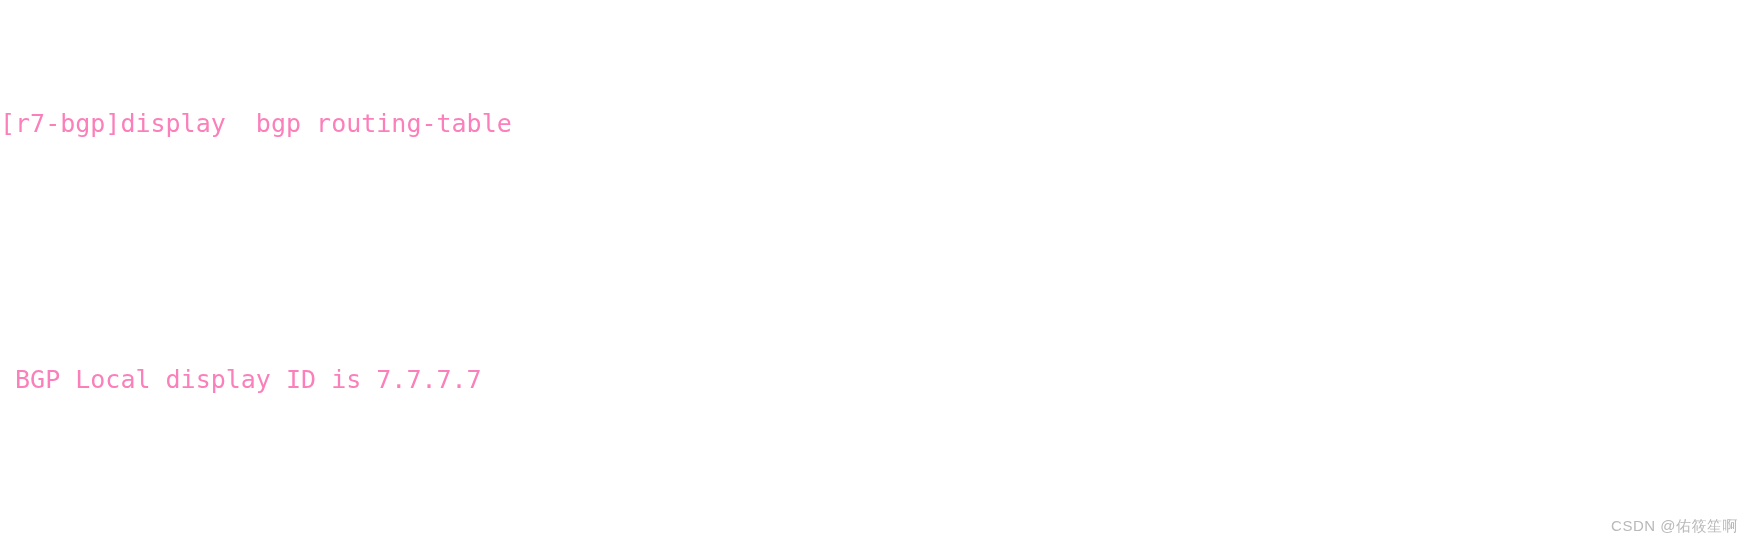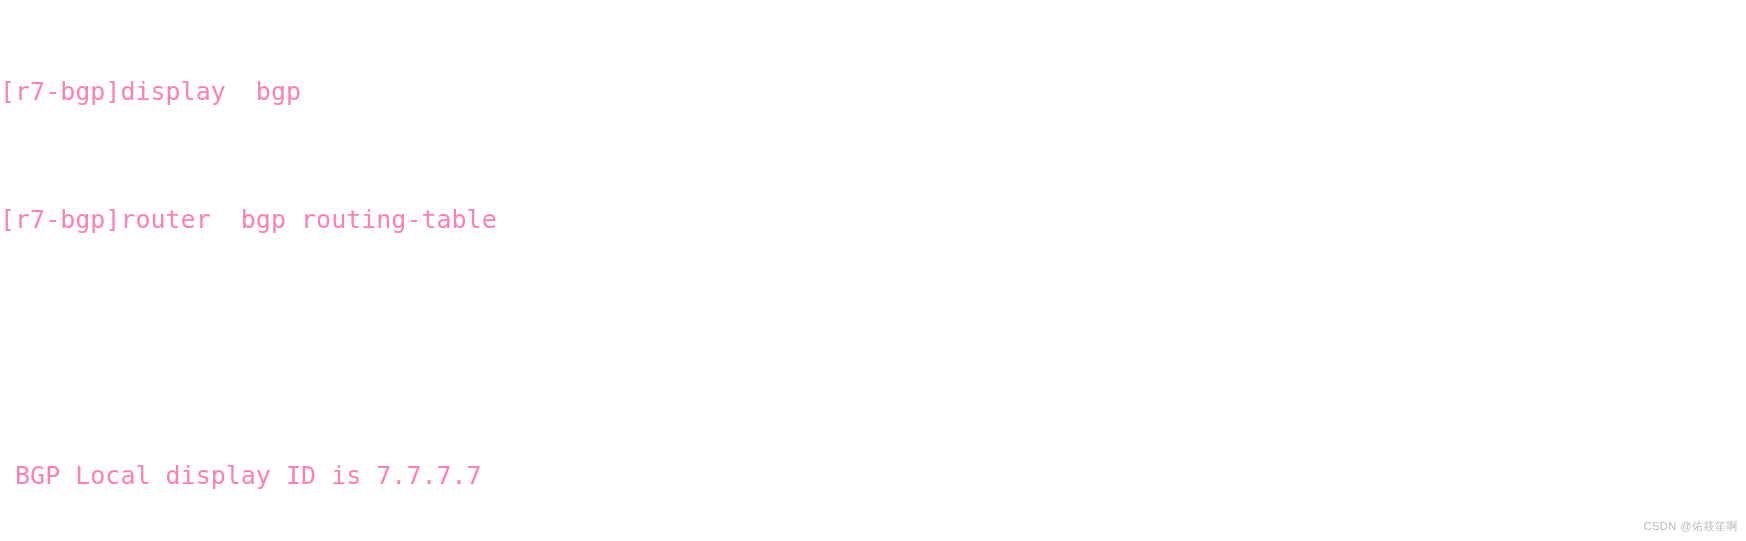--- a/index.html
+++ b/index.html
@@ -34,38 +34,37 @@
     color: #fb7fba;
   }
   .line.blank {
     color: transparent;
   }
   #watermark {
     position: absolute;
     right: 8px;
     bottom: 6px;
     font-family: "Liberation Sans", "DejaVu Sans", sans-serif;
-    font-size: 11px;
+    font-size: 15px;
     line-height: 18px;
     color: #b9b9b9;
     letter-spacing: 0.5px;
     white-space: nowrap;
     user-select: none;
   }
 </style>
 </head>
 <body>
 
 <div id="terminal">
 
   <div class="term-lines">
 
-    <div class="line">[r7-bgp]display  bgp</div>
 
-    <div class="line">[r7-bgp]router  bgp routing-table</div>
+    <div class="line">[r7-bgp]display  bgp routing-table</div>
 
     <div class="line blank">&nbsp;</div>
 
     <div class="line"> BGP Local display ID is 7.7.7.7</div>
 
     
 
     
 
     

